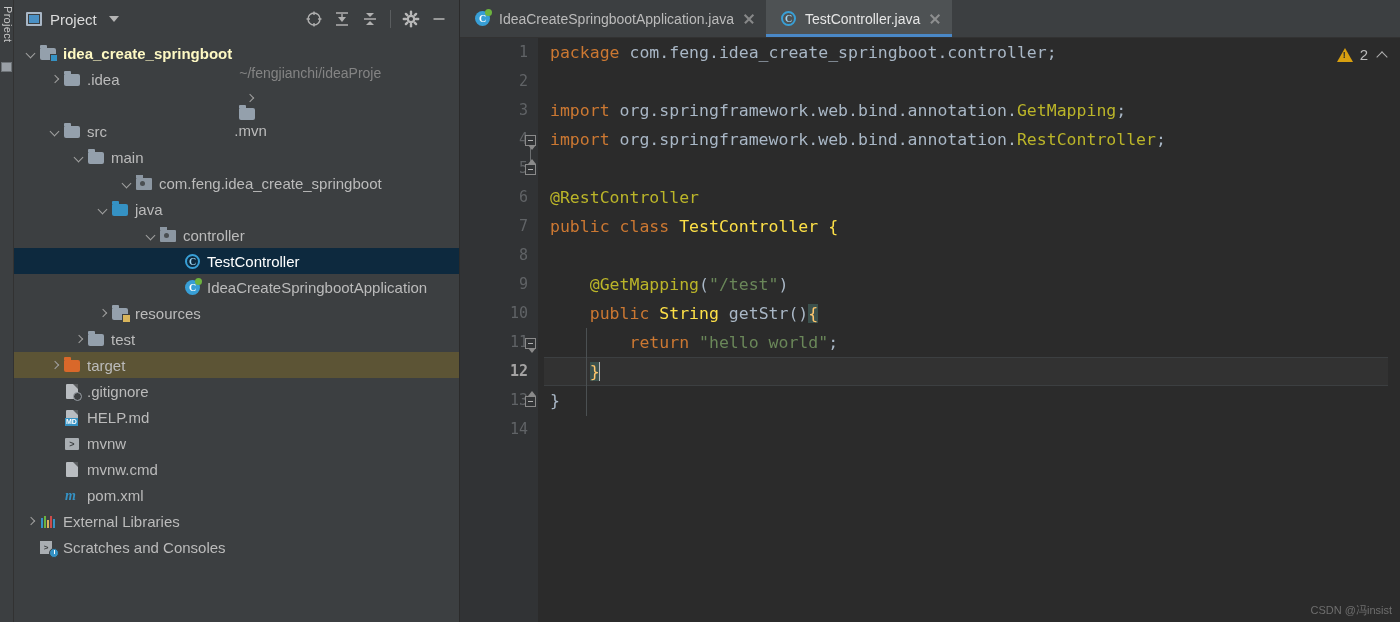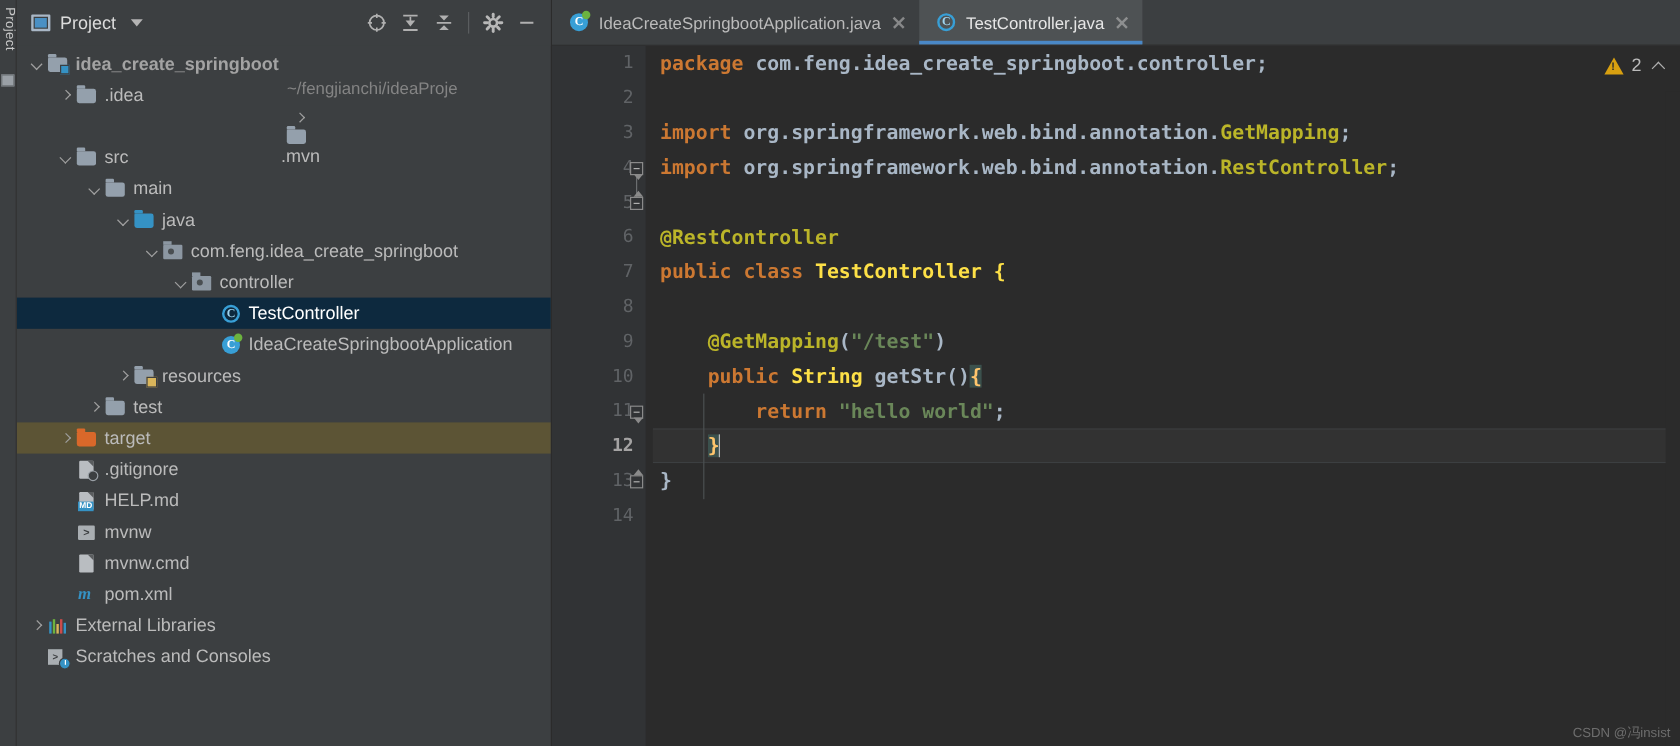--- a/index.html
+++ b/index.html
@@ -160,21 +160,21 @@
     border-bottom: 1.6px solid #a0a0a0;
     transform: rotate(45deg);
   }
   .ico {
     width: 17px; height: 17px;
     flex: 0 0 17px;
     margin-right: 6px;
     position: relative;
   }
   .lbl { color: #bbbbbb; }
-  .lbl.bold { font-weight: bold; color: #a3a3a3; }
+  .lbl.bold { font-weight: bold; color: #fef9c3; }
   .path {
     color: #848484;
     font-size: 14px;
     margin-left: 7px;
     margin-top: 40px;
   }
 
   
   .folder {
     position: absolute;
@@ -468,21 +468,20 @@
     position: absolute;
     left: 8px;
     width: 1px;
     background: #6b6e70;
   }
   .code {
     flex: 1 1 auto;
     position: relative;
     padding-left: 6px;
     overflow: hidden;
-    font-weight: bold;
   }
   .cline {
     height: 29px;
     line-height: 29px;
     font-family: "DejaVu Sans Mono", monospace;
     font-size: 16.5px;
     color: #a9b7c6;
     white-space: pre;
     padding-left: 6px;
     position: relative;
@@ -673,33 +672,33 @@
           </span>
           <span class="lbl">src</span>
         </div>
         <div class="row" style="padding-left: 58px;">
           <span class="arrow down"></span>
           <span class="ico">
             <span class="folder"></span>
           </span>
           <span class="lbl">main</span>
         </div>
+        <div class="row" style="padding-left: 106px;">
+          <span class="arrow down"></span>
+          <span class="ico">
+            <span class="pkg"></span>
+          </span>
+          <span class="lbl">com.feng.idea_create_springboot</span>
+        </div>
         <div class="row" style="padding-left: 82px;">
           <span class="arrow down"></span>
           <span class="ico">
             <span class="folder blue"></span>
           </span>
           <span class="lbl">java</span>
-        </div>
-        <div class="row" style="padding-left: 106px;">
-          <span class="arrow down"></span>
-          <span class="ico">
-            <span class="pkg"></span>
-          </span>
-          <span class="lbl">com.feng.idea_create_springboot</span>
         </div>
         <div class="row" style="padding-left: 130px;">
           <span class="arrow down"></span>
           <span class="ico">
             <span class="pkg"></span>
           </span>
           <span class="lbl">controller</span>
         </div>
         <div class="row selected" style="padding-left: 154px;">
           <span class="arrow"></span>

